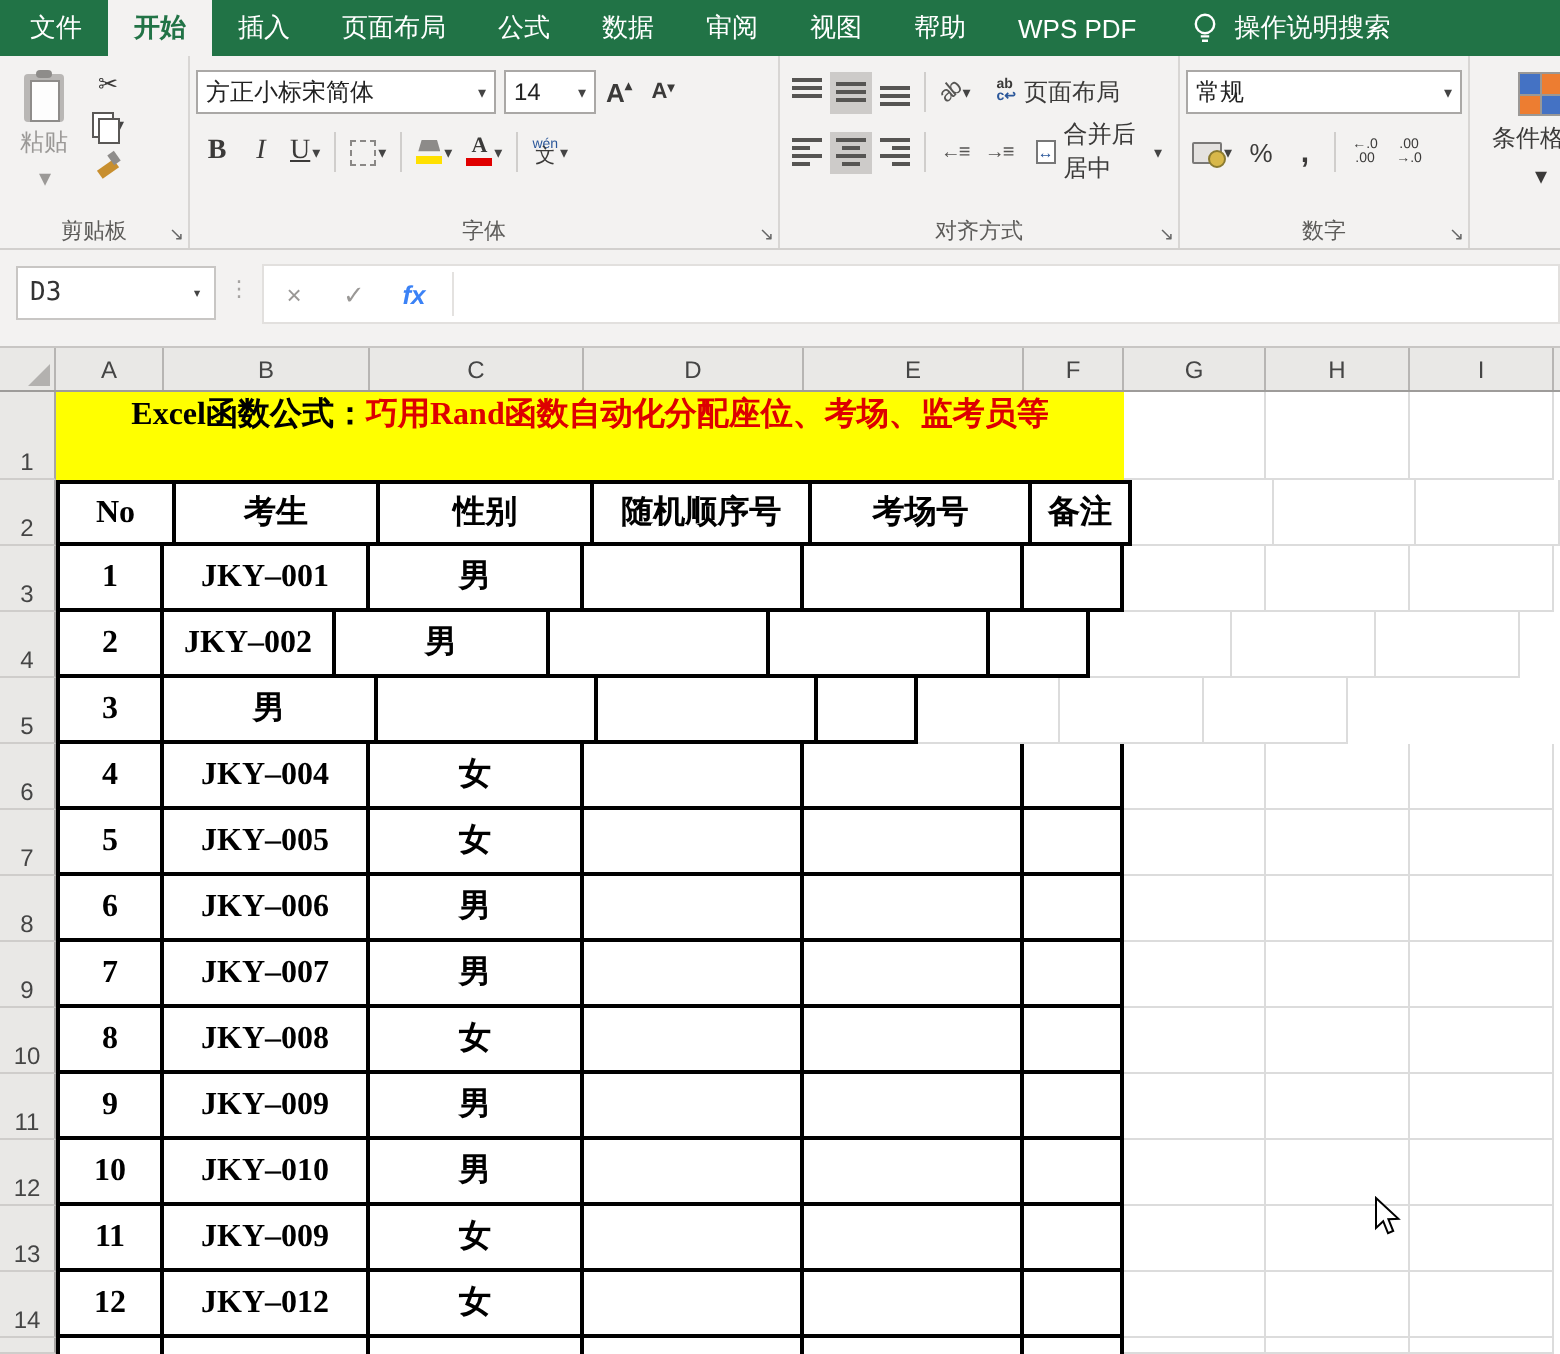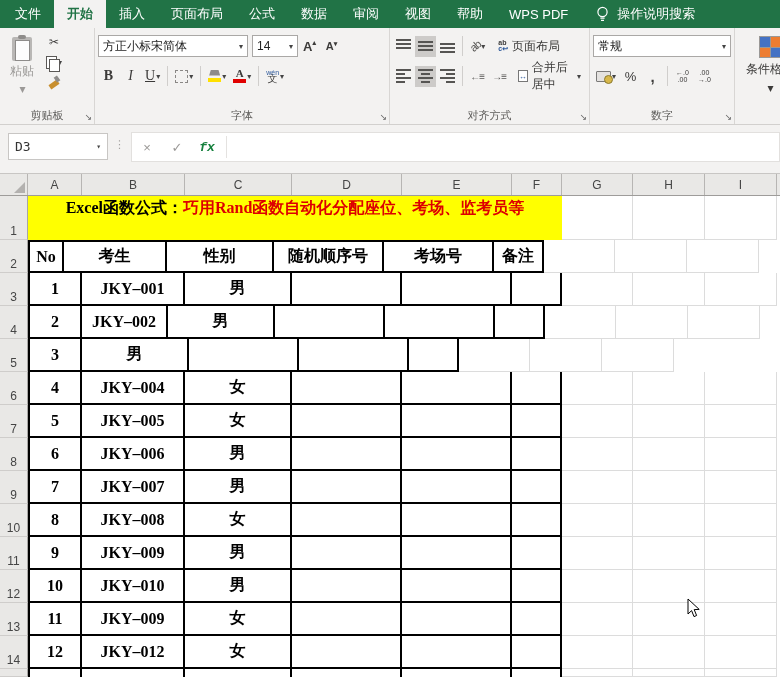--- a/index.html
+++ b/index.html
@@ -70,21 +70,21 @@
   .bigbtn{display:flex;flex-direction:column;align-items:center;gap:3px;padding-top:3px;width:64px;}
   .cf-ic{width:22px;height:22px;display:grid;grid-template-columns:1fr 1fr;grid-template-rows:1fr 1fr;gap:1px;background:#9a9896;padding:1px;box-sizing:border-box;}
   .cf-ic b{background:#fff;}.cf-ic b.bl{background:#4472c4;}.cf-ic b.or{background:#ed7d31;}
   .bigbtn span{font-size:12px;color:#3b3a39;white-space:nowrap;}
   
   .fbar{height:49px;background:#f3f2f1;border-bottom:1px solid #c8c6c4;box-sizing:border-box;display:flex;align-items:flex-start;padding:8px 0 0 8px;}
   .namebox{width:100px;height:27px;background:#fff;border:1px solid #c8c6c4;box-sizing:border-box;display:flex;align-items:center;justify-content:space-between;padding:0 6px;font-size:13px;color:#333;font-family:"DejaVu Sans Mono","Liberation Mono",monospace;}
   .fdots{color:#a5a3a1;font-size:11px;margin:5px 6px 0 6px;letter-spacing:0;}
   .fstrip{flex:1;height:30px;background:#fff;border:1px solid #e2e0de;box-sizing:border-box;display:flex;align-items:center;margin-top:-1px;}
   .fbtn{width:30px;text-align:center;color:#9a9896;font-size:13px;}
-  .fbtn.fx{color:#15803d;font-family:Liberation Mono, monospace;font-style:italic;font-weight:bold;}
+  .fbtn.fx{color:#3b82f6;font-family:Liberation Sans, sans-serif;font-style:italic;font-weight:bold;}
   .fdiv{width:1px;height:22px;background:#e4e2e0;margin:0 4px;}
   
   .sheet{position:relative;}
   .colhdrs{height:22px;display:flex;background:#e9e8e6;border-bottom:1px solid #9e9c9a;box-sizing:border-box;}
   .corner{width:28px;height:100%;border-right:1px solid #b7b5b3;box-sizing:border-box;position:relative;background:#e9e8e6;}
   .corner:after{content:"";position:absolute;right:2px;bottom:2px;border-left:11px solid transparent;border-bottom:11px solid #b3b1af;}
   .colh{display:flex;align-items:center;justify-content:center;font-size:12px;color:#454545;border-right:1px solid #b7b5b3;box-sizing:border-box;height:100%;}
   .grow{display:flex;box-sizing:border-box;}
   .rowhdr{width:28px;background:#e9e8e6;border-right:1px solid #a8a6a4;border-bottom:1px solid #cfcdcb;box-sizing:border-box;
           display:flex;align-items:flex-end;justify-content:center;font-size:12px;color:#454545;padding-bottom:1px;}
@@ -366,21 +366,21 @@
   <div id="grid-body">
       <div class="grow" style="height:44px">
 <div class="rowhdr">1</div>
 <div class="title-cell" style="width:534px"><span class="t-black">Excel函数公式：</span><span class="t-red">巧用Rand函数自动化分配座位、考场、监考员等</span></div>
 <div class="gcell" style="width:71px"></div>
 <div class="gcell" style="width:72px"></div>
 <div class="gcell" style="width:72px"></div>
       </div>
       <div class="grow" style="height:33px">
 <div class="rowhdr">2</div>
-        <div class="tcell topline first" style="width:36px">No</div>
+        <div class="tcell topline first" style="width:60px">No</div>
         <div class="tcell topline" style="width:103px">考生</div>
         <div class="tcell topline" style="width:107px">性别</div>
         <div class="tcell topline" style="width:110px">随机顺序号</div>
         <div class="tcell topline" style="width:110px">考场号</div>
         <div class="tcell topline" style="width:50px">备注</div>
         <div class="gcell" style="width:71px"></div>
 <div class="gcell" style="width:72px"></div>
 <div class="gcell" style="width:72px"></div>
       </div>
       <div class="grow" style="height:33px">

